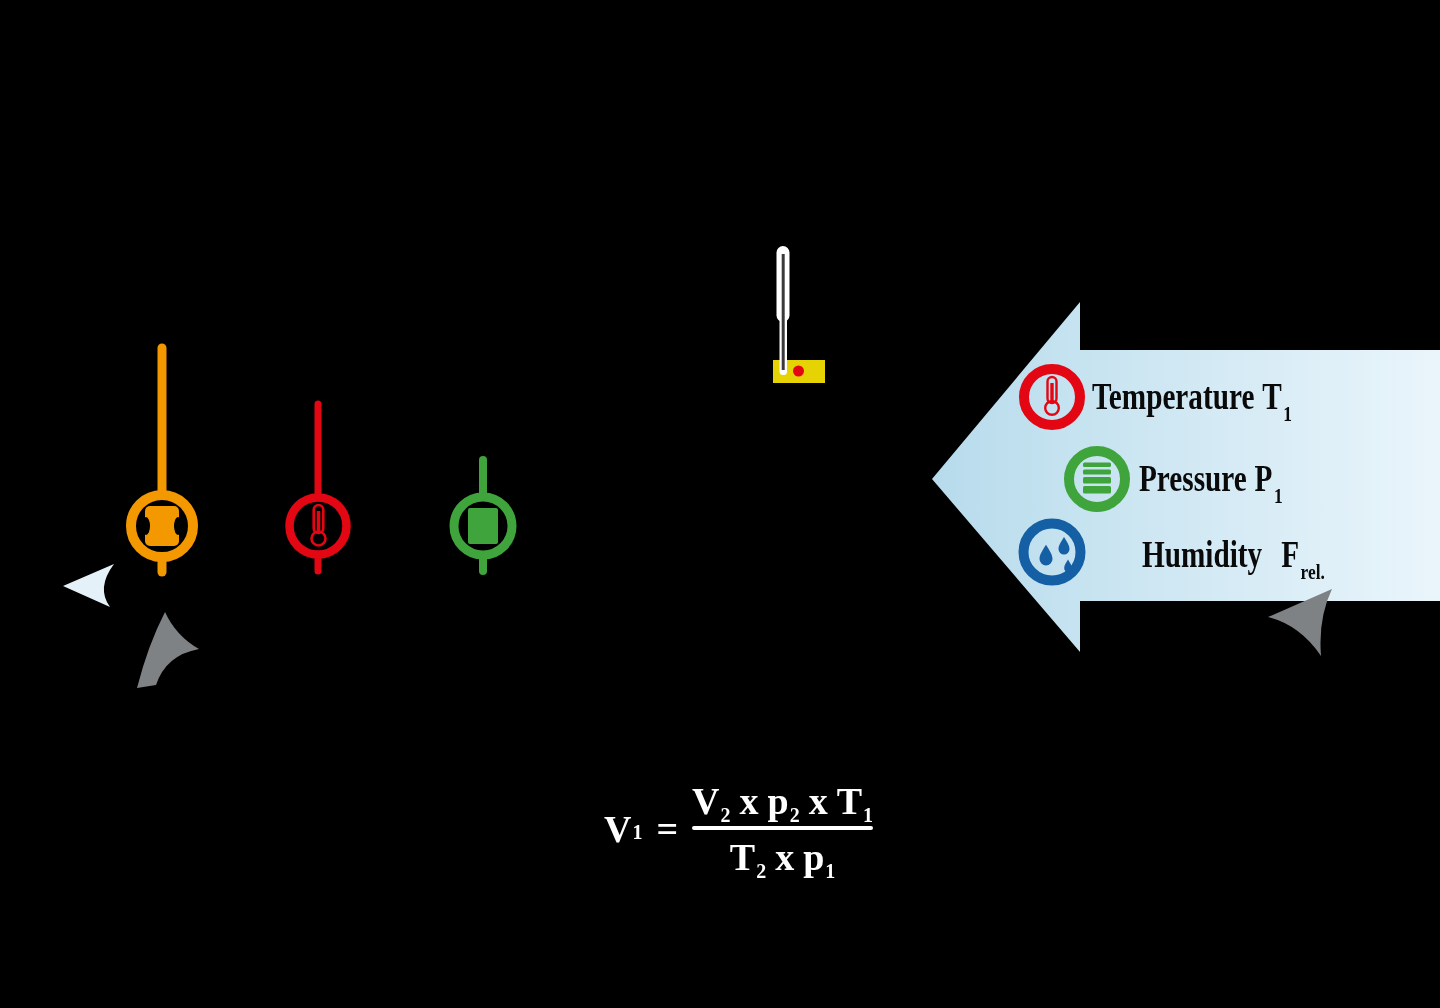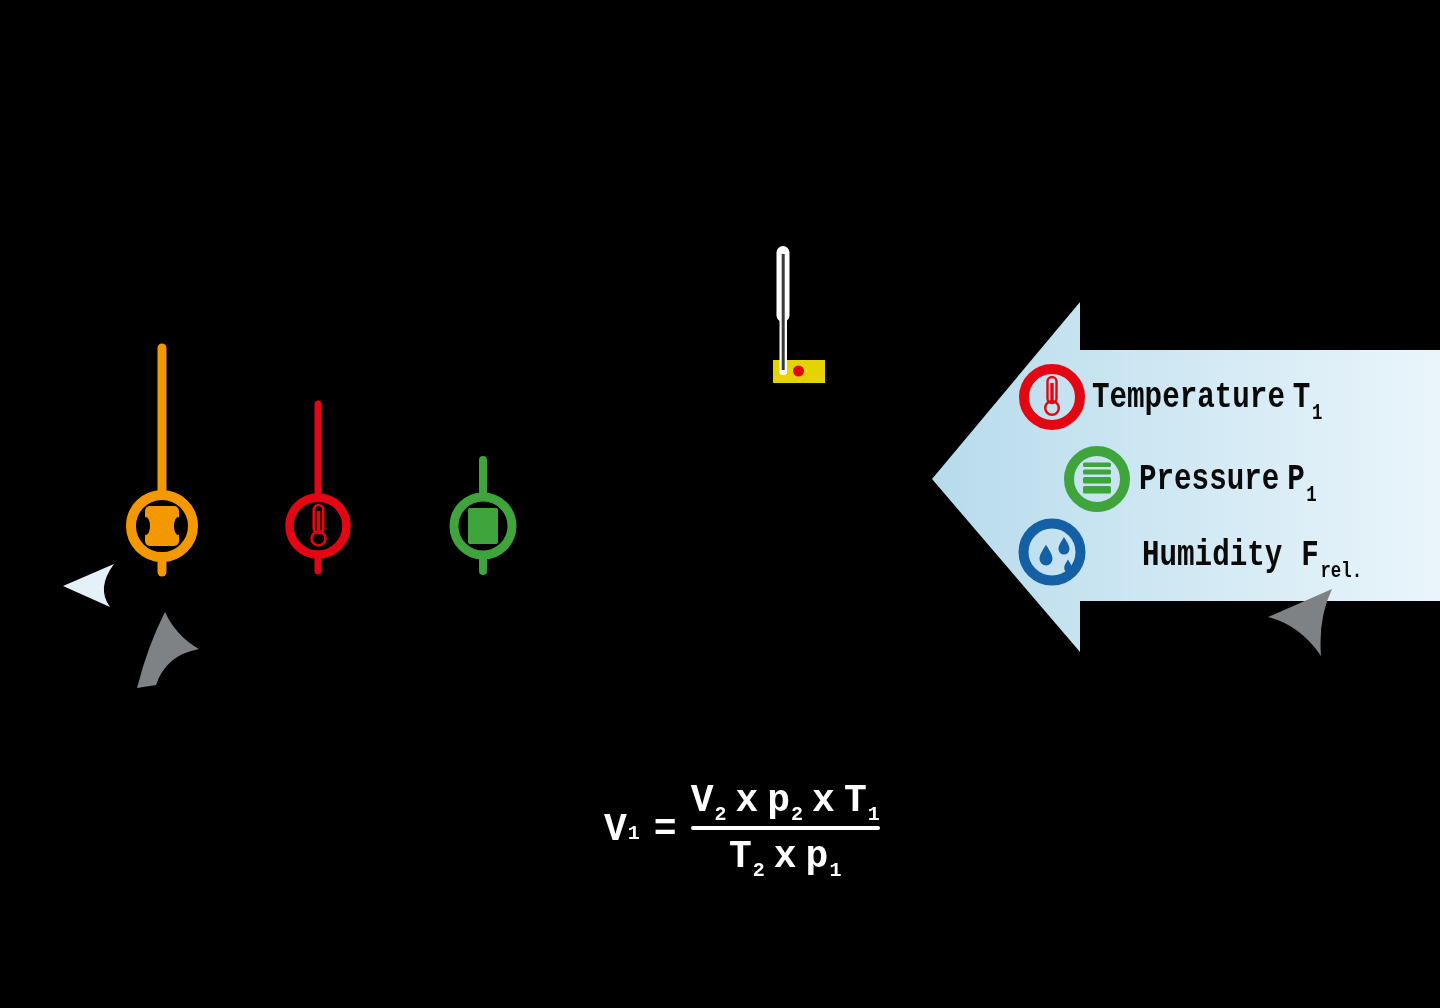--- a/index.html
+++ b/index.html
@@ -1,18 +1,18 @@
 <!DOCTYPE html>
 <html><head>
 <meta charset="utf-8">
 <style>
   html,body{margin:0;padding:0;background:#000;}
   #stage{
     position:relative;width:1440px;height:1008px;background:#000;overflow:hidden;
-    font-family:Liberation Mono, monospace;
+    font-family:Liberation Serif, serif;
   }
   svg{position:absolute;left:0;top:0;}
   .label-row{
     position:absolute;height:40px;line-height:40px;white-space:nowrap;
     font-weight:bold;font-size:37px;color:#0a0a0a;
     transform:scaleX(0.79);transform-origin:0 50%;
     letter-spacing:0px;
   }
   .label-row .var{margin-left:10px;}
   .label-row.humidity .var{margin-left:24px;}

